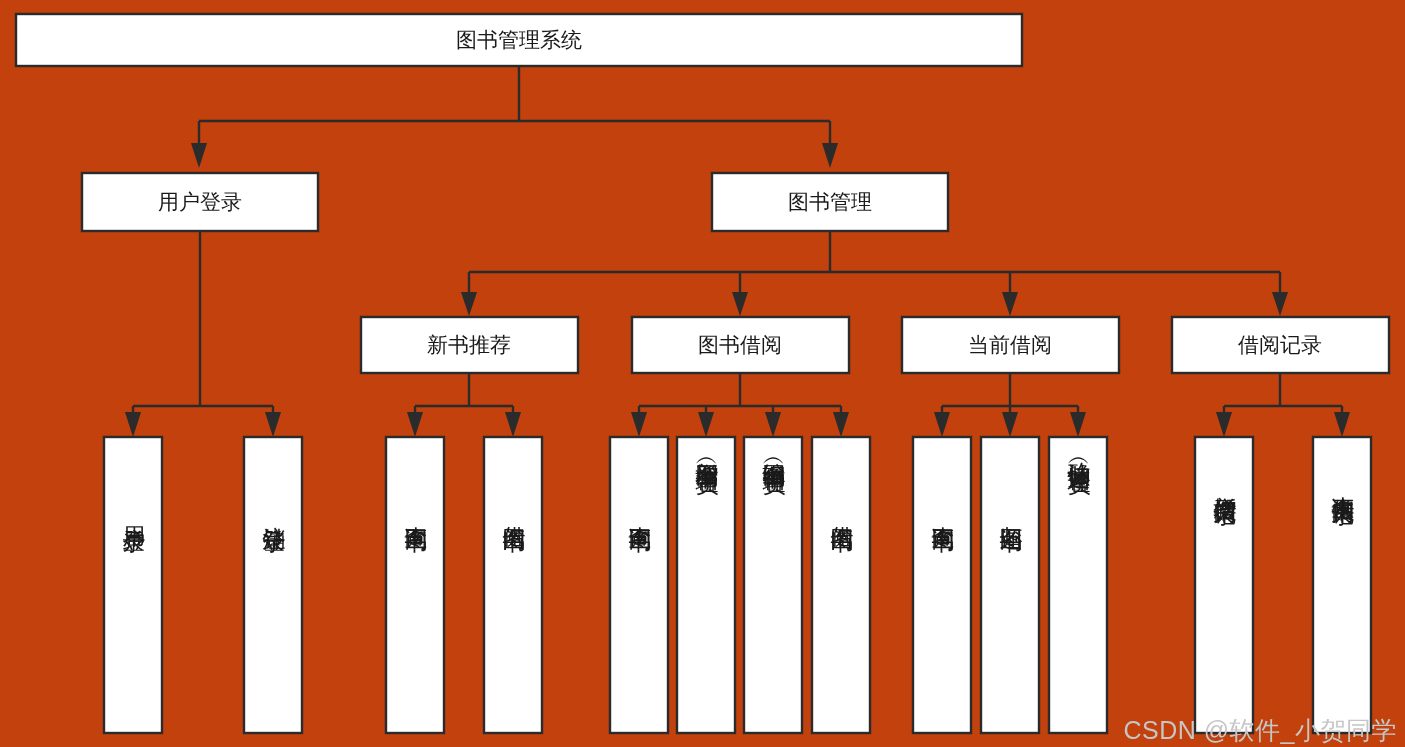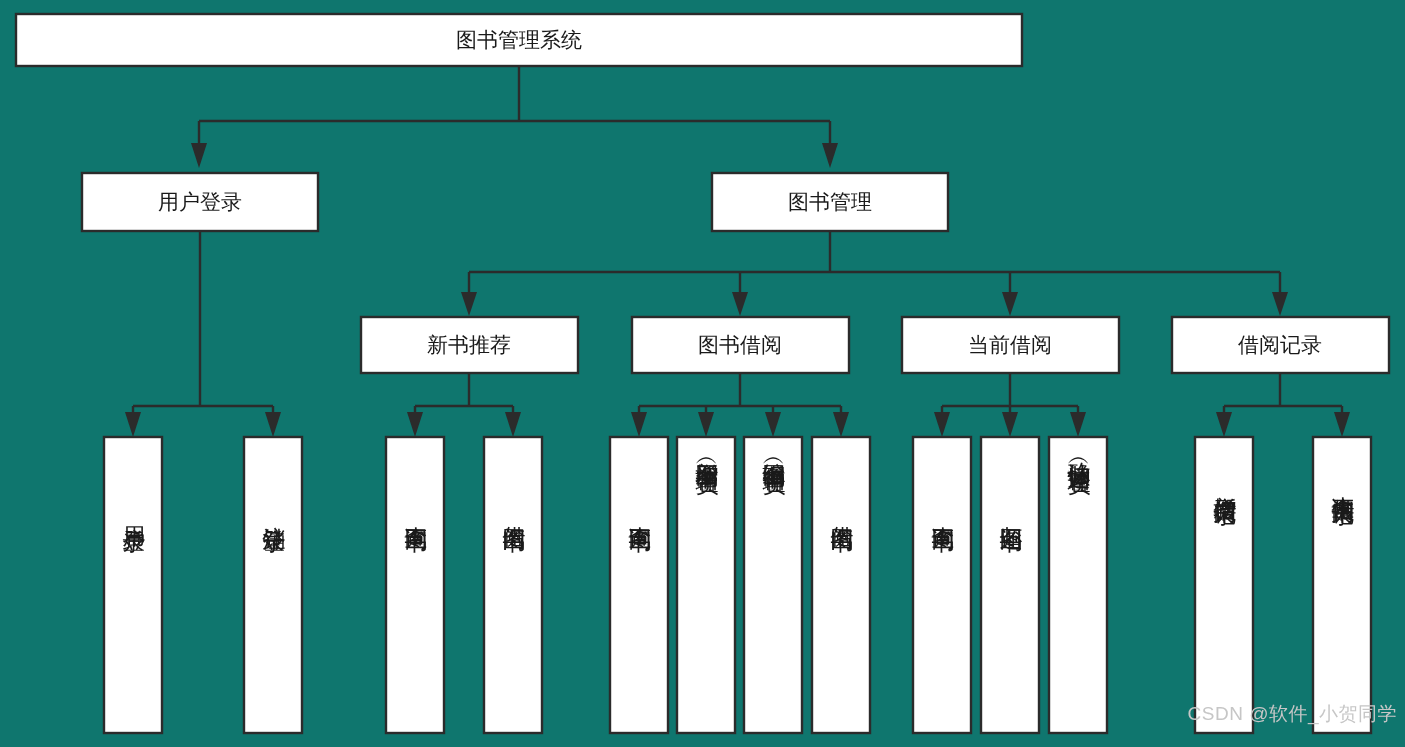--- a/index.html
+++ b/index.html
@@ -10,21 +10,21 @@
   body {
     width: 1405px;
     height: 747px;
     overflow: hidden;
     font-family: "Liberation Sans", "DejaVu Sans", sans-serif;
   }
   #diagram-root {
     position: relative;
     width: 1405px;
     height: 747px;
-    background: #0f766e;
+    background: #c2410c;
   }
   svg.diagram-canvas {
     position: absolute;
     left: 0;
     top: 0;
     width: 1405px;
     height: 747px;
   }
   .node-box {
     fill: #ffffff;
@@ -57,23 +57,23 @@
     line-height: 1.06;
     color: #1a1a1a;
     letter-spacing: 1.5px;
     white-space: nowrap;
     text-align: left;
     user-select: none;
   }
   .watermark {
     position: absolute;
     right: 8px;
-    bottom: 20px;
-    font-family: "Liberation Sans", "DejaVu Sans", sans-serif;
-    font-size: 19px;
+    bottom: 0;
+    font-family: "Liberation Sans", "DejaVu Sans", sans-serif;
+    font-size: 25px;
     color: #c6c6c6;
     letter-spacing: 0.5px;
     white-space: nowrap;
   }
 </style>
 </head>
 <body>
 
 <div id="diagram-root">
 

